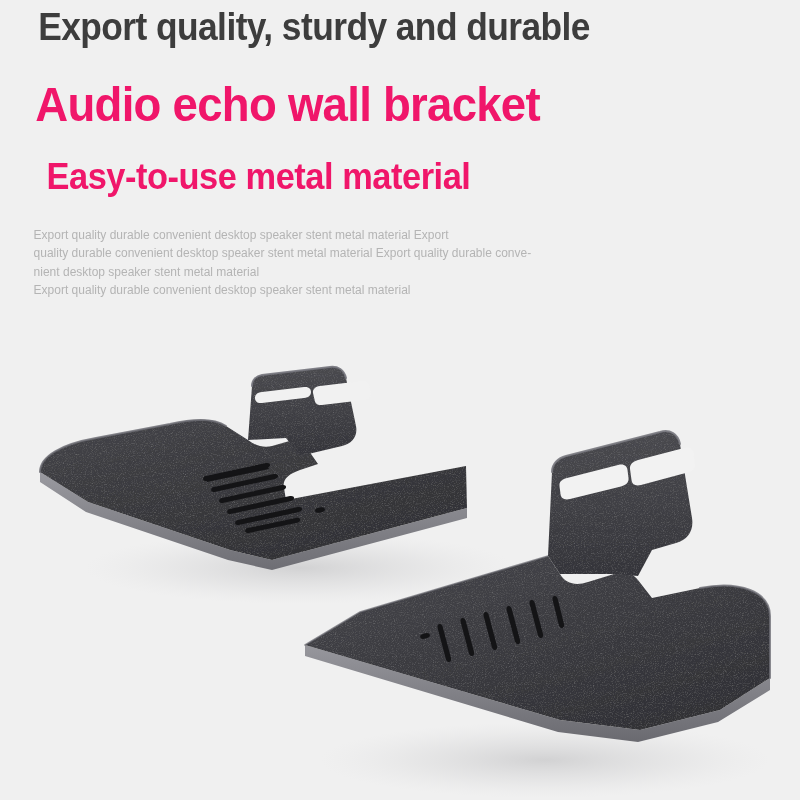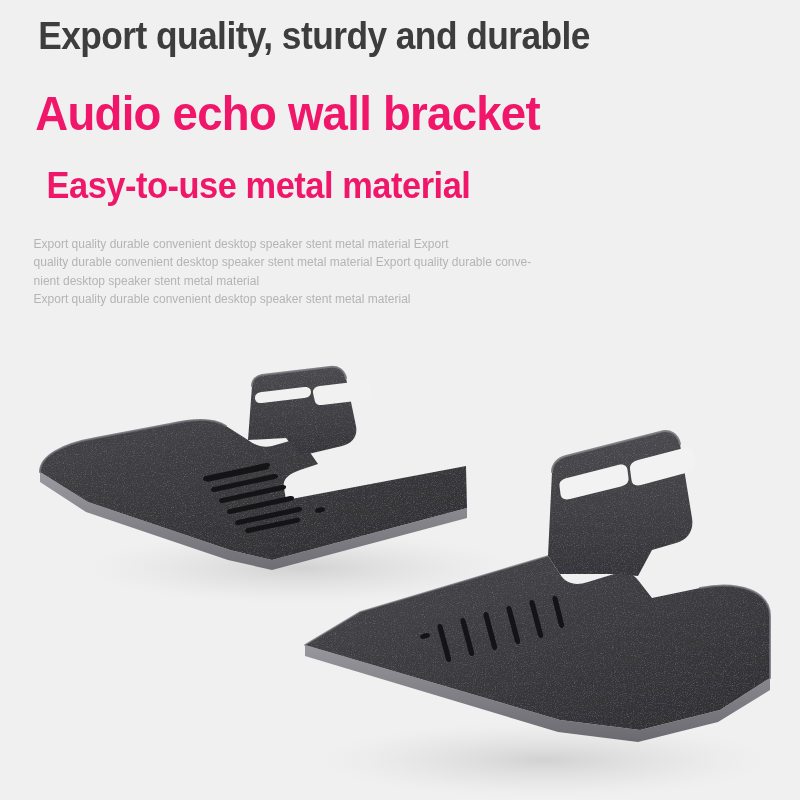--- a/index.html
+++ b/index.html
@@ -22,21 +22,21 @@
     height: 800px;
     background: #f0f0f0;
   }
 
   
   .copy-block {
     position: absolute;
     left: 0;
     top: 0;
     width: 800px;
-    padding-top: 14px;
+    padding-top: 5px;
   }
 
   .headline-1 {
     margin: 0;
     padding-left: 41px;
     font-family: "Liberation Sans", sans-serif;
     font-size: 38px;
     font-weight: bold;
     letter-spacing: -0.6px;
     color: #3d3d3d;

